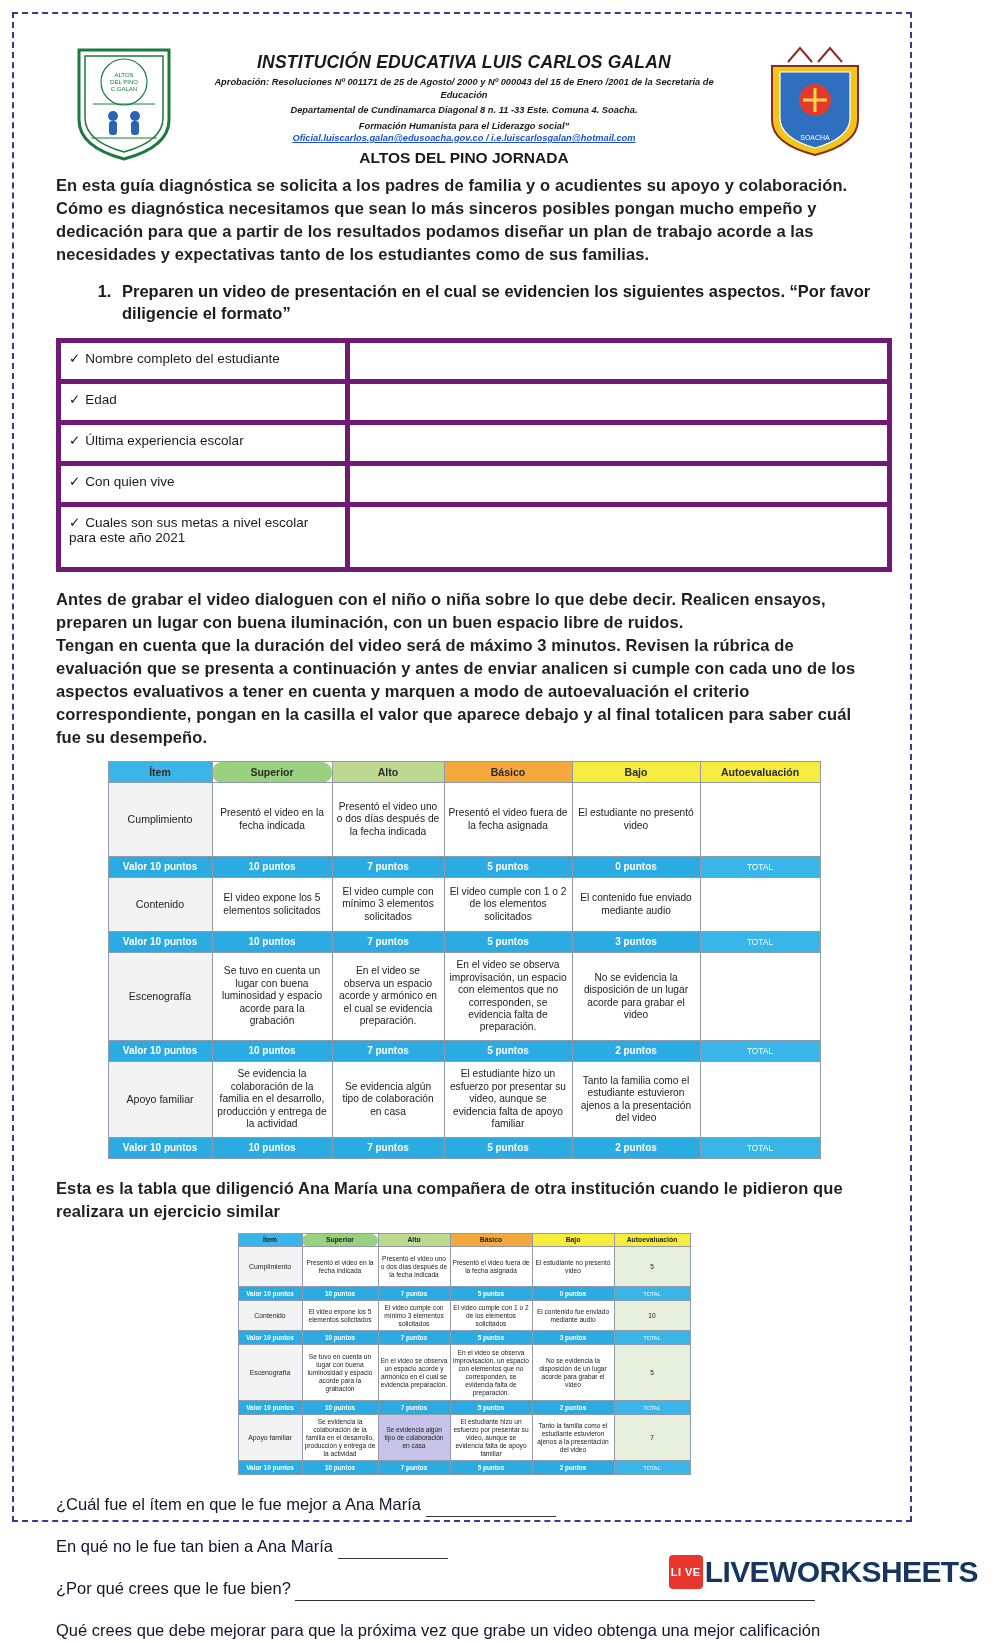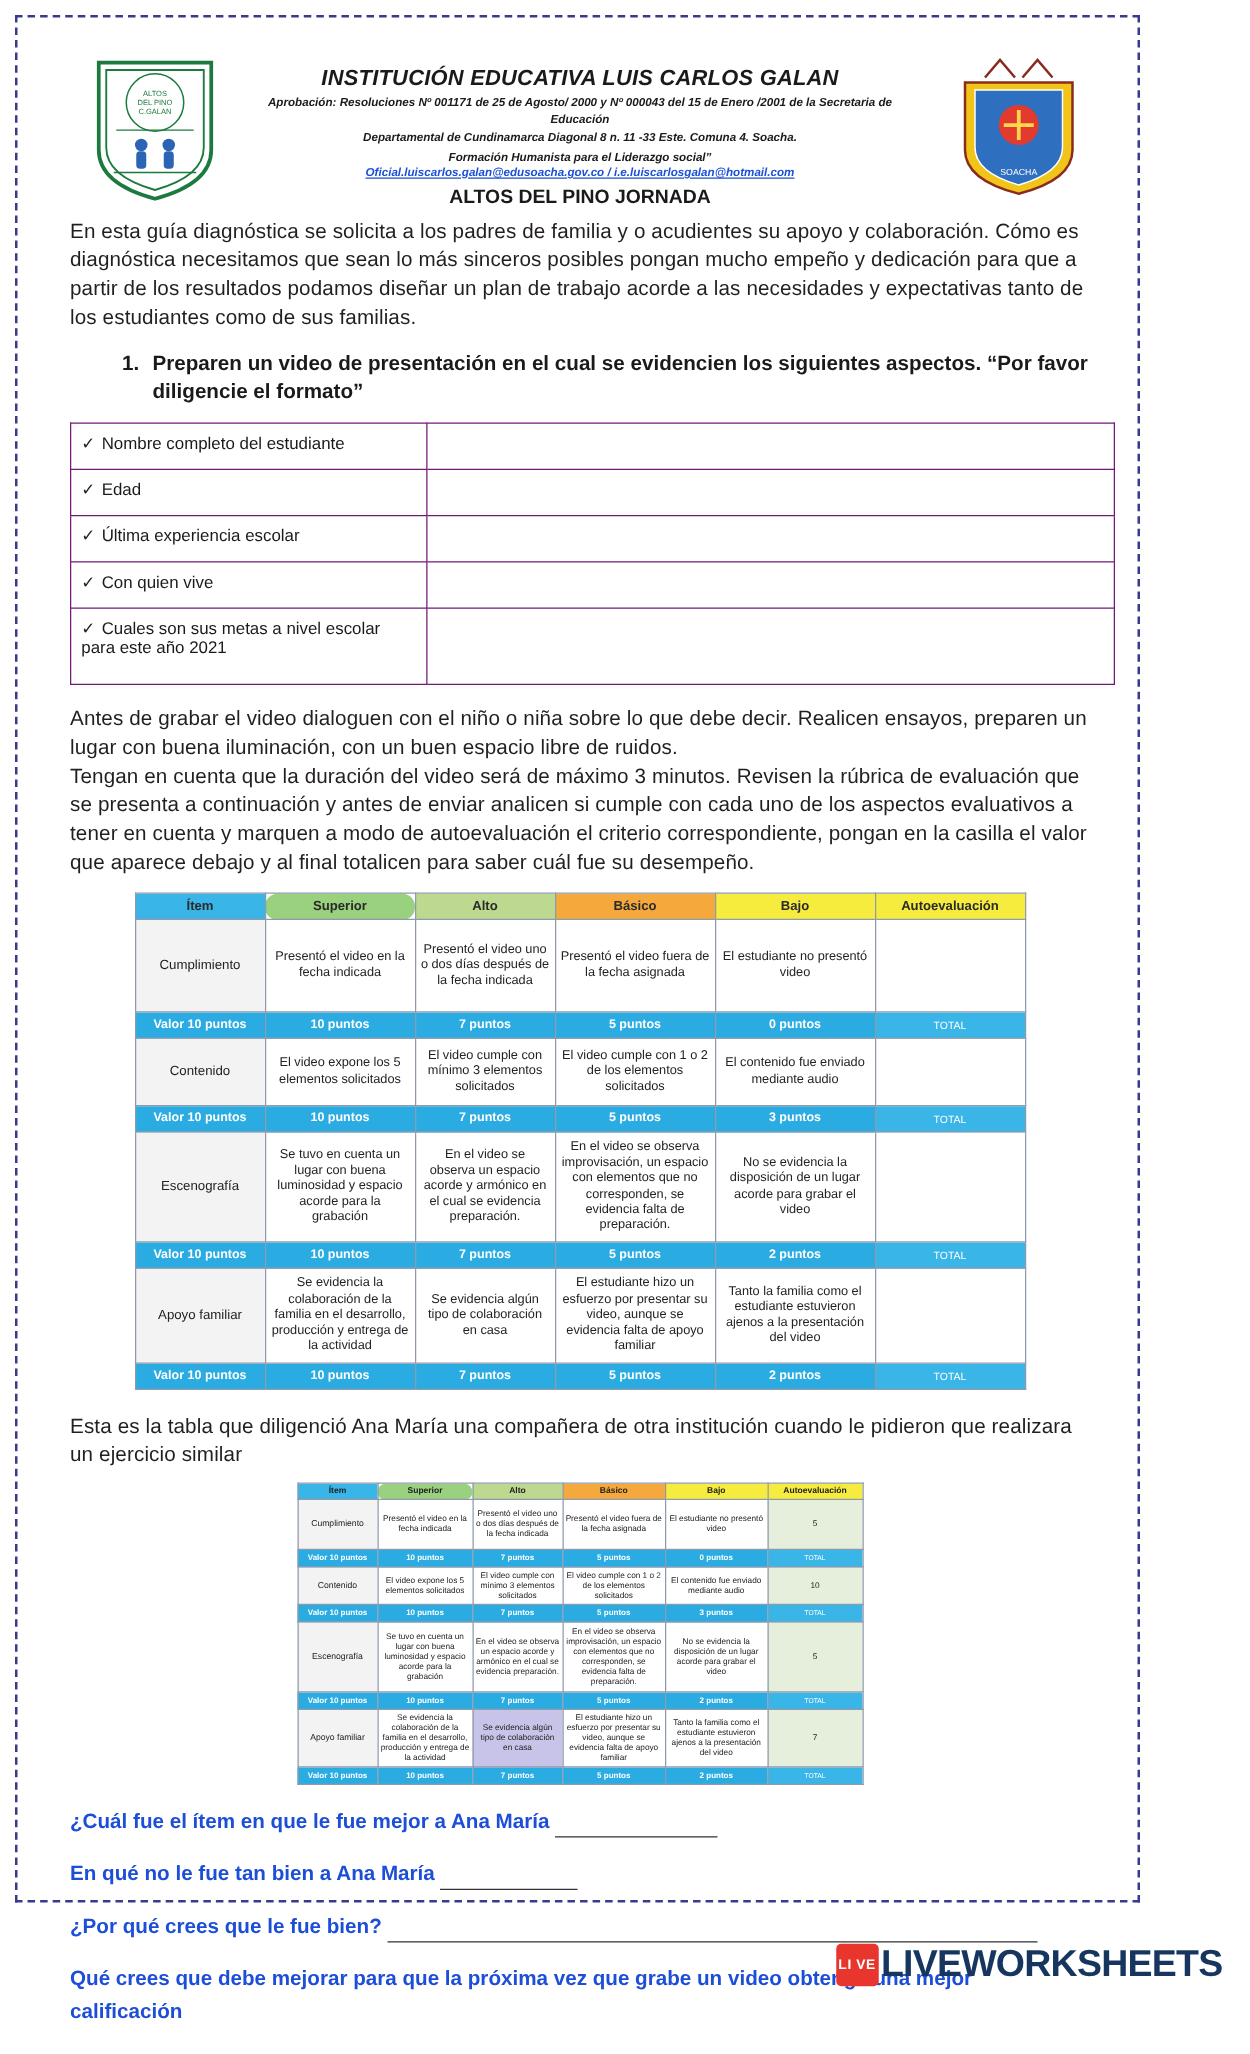--- a/index.html
+++ b/index.html
@@ -31,31 +31,32 @@
     font-weight:bold;font-style:italic;font-size:9.3px;color:#1a4fd6;
     text-decoration:underline;margin-top:1px;
   }
   .inst-jornada{font-weight:bold;font-size:15.5px;margin-top:6px;}
   .inst-proc{font-weight:bold;font-size:14px;margin-top:2px;}
   
   .body-wrap{padding:0 38px 0 42px;}
   p.par{
     font-size:16.5px;line-height:23px;margin:0 0 0 0;color:#231f20;
     letter-spacing:.1px;
+    font-weight:bold;
   }
   .ol1{
     margin:14px 0 0 0;padding:0 0 0 60px;font-size:16.5px;line-height:22px;
   }
   .ol1 li{padding-left:6px;font-weight:bold;}
   
   .form-table{
     margin:14px 0 0 0;border-collapse:collapse;width:836px;
   }
   .form-table td{
-    border:1px solid #701a75;font-size:13.5px;padding:7px 8px;vertical-align:top;
+    border:5px solid #701a75;font-size:13.5px;padding:7px 8px;vertical-align:top;
     height:22px;
   }
   .form-table td.lbl{width:268px;}
   .chk{color:#222;margin-right:5px;}
   
   .rubric{
     border-collapse:collapse;margin:12px auto 0 auto;width:712px;
     table-layout:fixed;
   }
   .rubric td,.rubric th{
@@ -81,21 +82,21 @@
   .rubric-sm .pts td.total{background:#3ab5e8;font-size:5.4px;font-weight:normal;}
   .score{font-size:14px;font-weight:normal;color:#222;}
   
   .c-item{background:#3ab5e8;}
   .c-sup{background:#9ad17e;border-radius:10px;}
   .c-alt{background:#bcd98f;}
   .c-bas{background:#f5a93c;}
   .c-bajo{background:#f6ec3d;}
   .c-auto{background:#f6ec3d;}
   
-  .q{font-size:16.5px;line-height:26px;margin:16px 0 0 0;color:#1d4ed8;font-weight:bold;}
+  .q{font-size:16.5px;line-height:26px;margin:16px 0 0 0;color:#0f172a;}
   .ul-line{display:inline-block;border-bottom:1px solid #333;vertical-align:bottom;height:14px;}
   .final-line{border-bottom:1px solid #333;width:836px;height:1px;margin-top:26px;}
   
   .brand{
     position:absolute;right:22px;top:1555px;display:flex;align-items:flex-start;
   }
   .brand-mark{
     width:34px;height:34px;background:#e8352e;border-radius:4px;color:#fff;
     font-weight:bold;font-size:11px;line-height:11px;display:flex;flex-direction:column;
     align-items:center;justify-content:center;letter-spacing:.5px;margin-right:2px;

